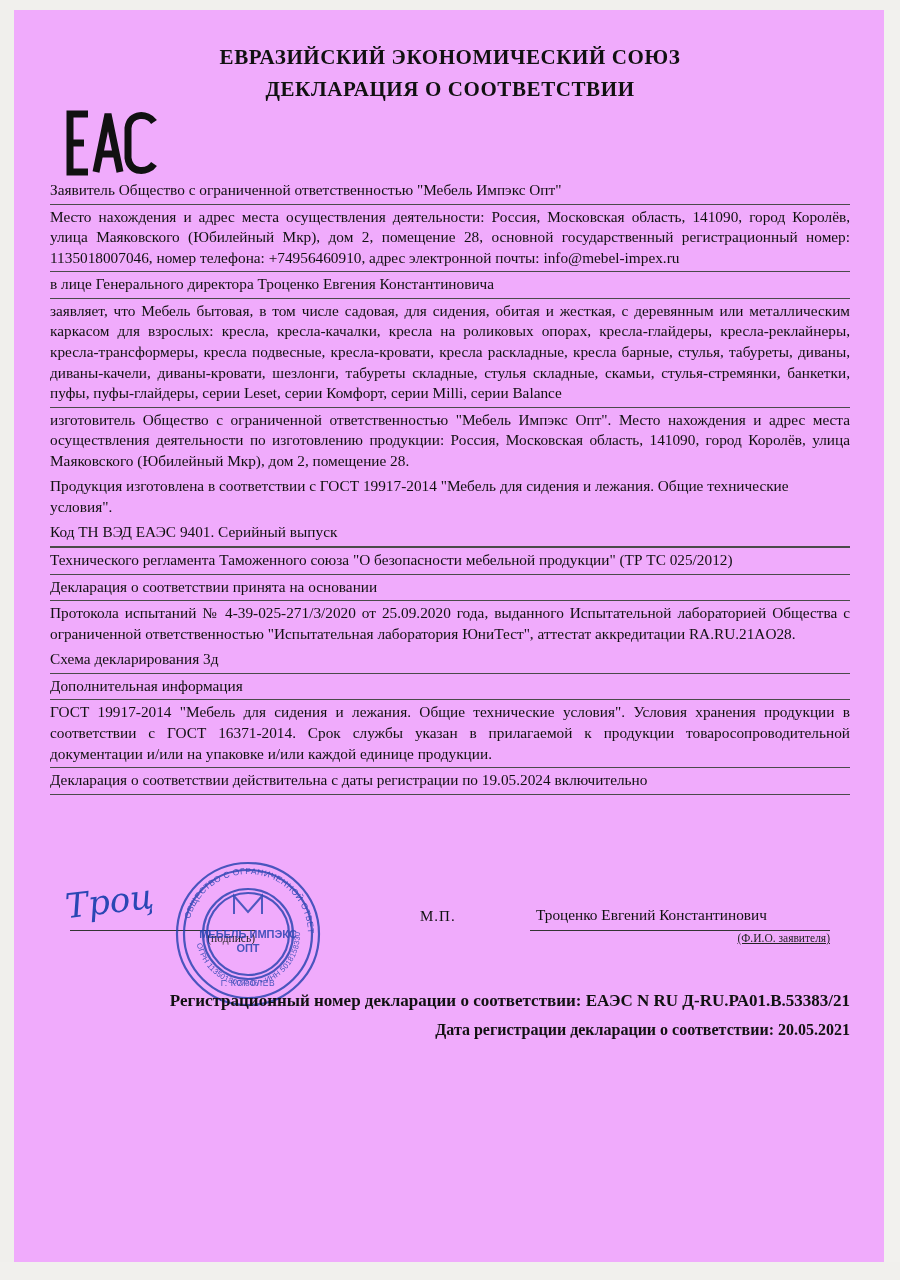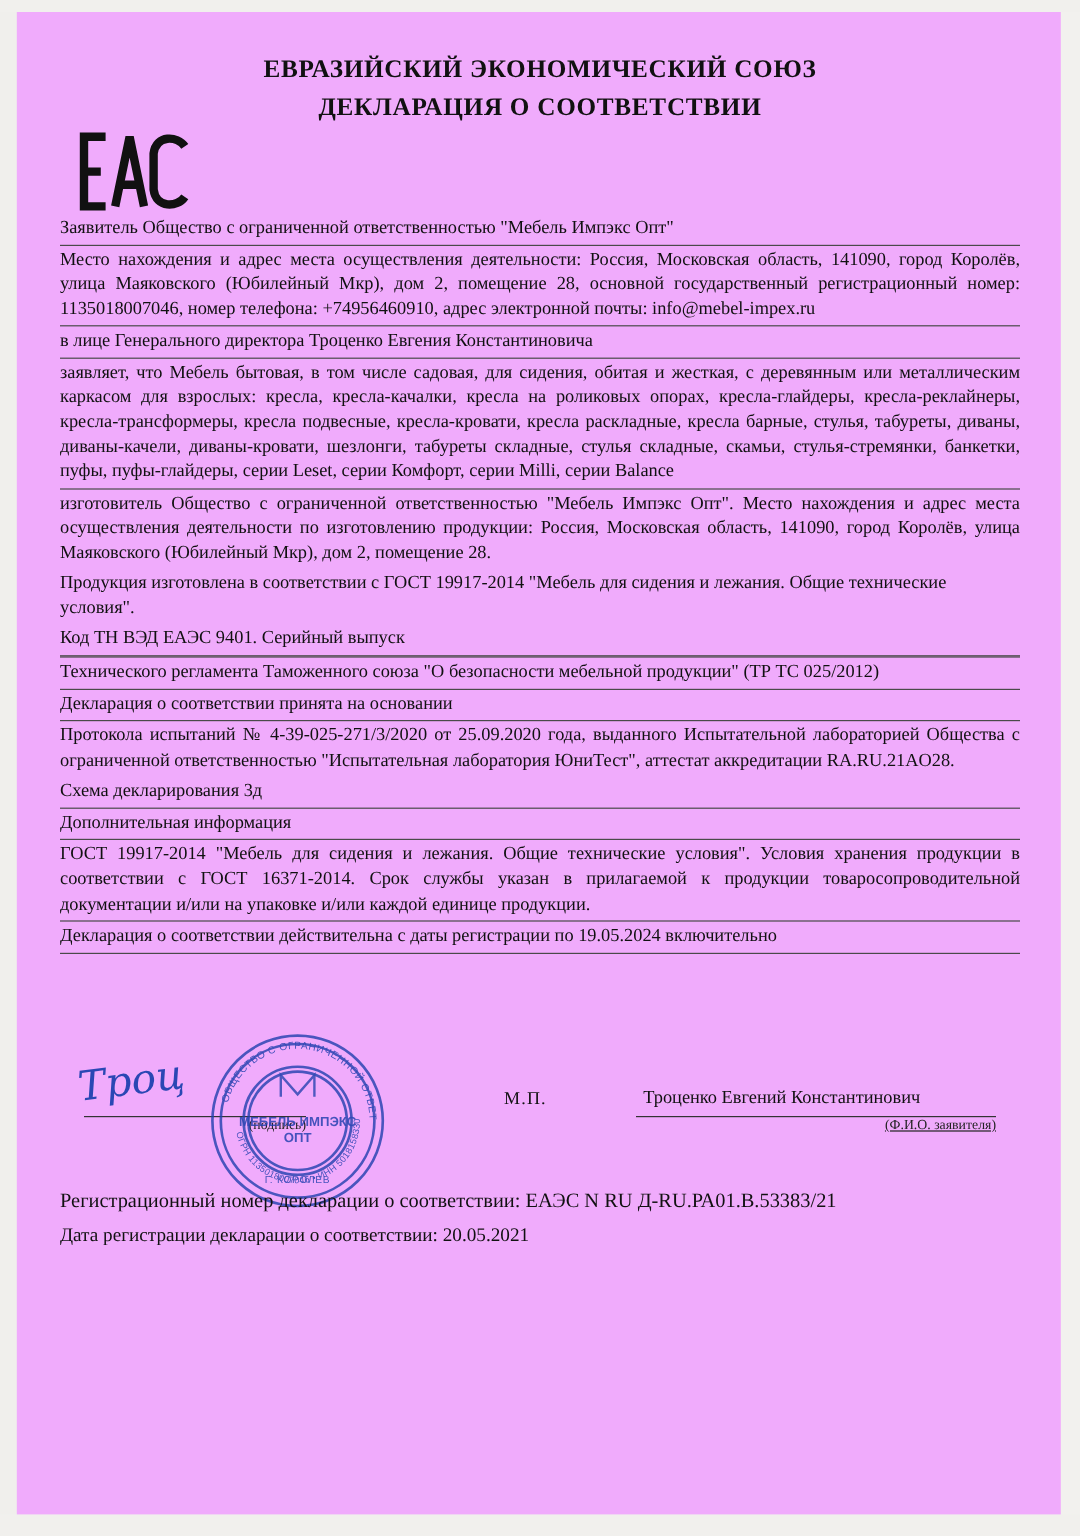--- a/index.html
+++ b/index.html
@@ -126,22 +126,23 @@
   }
 
   .footer-block {
     position: absolute;
     left: 50px;
     top: 986px;
     width: 800px;
     font-size: 16px;
   }
   .footer-block .line {
-    font-weight: normal;
+    font-weight: bold;
     padding: 5px 0;
+    text-align: right;
   }
   .reg-num { font-size: 17px; }
 
   .txt-just { text-align: justify; }
 </style>
 </head>
 <body>
 
 <div class="page">
   <div class="edge-left"></div>

